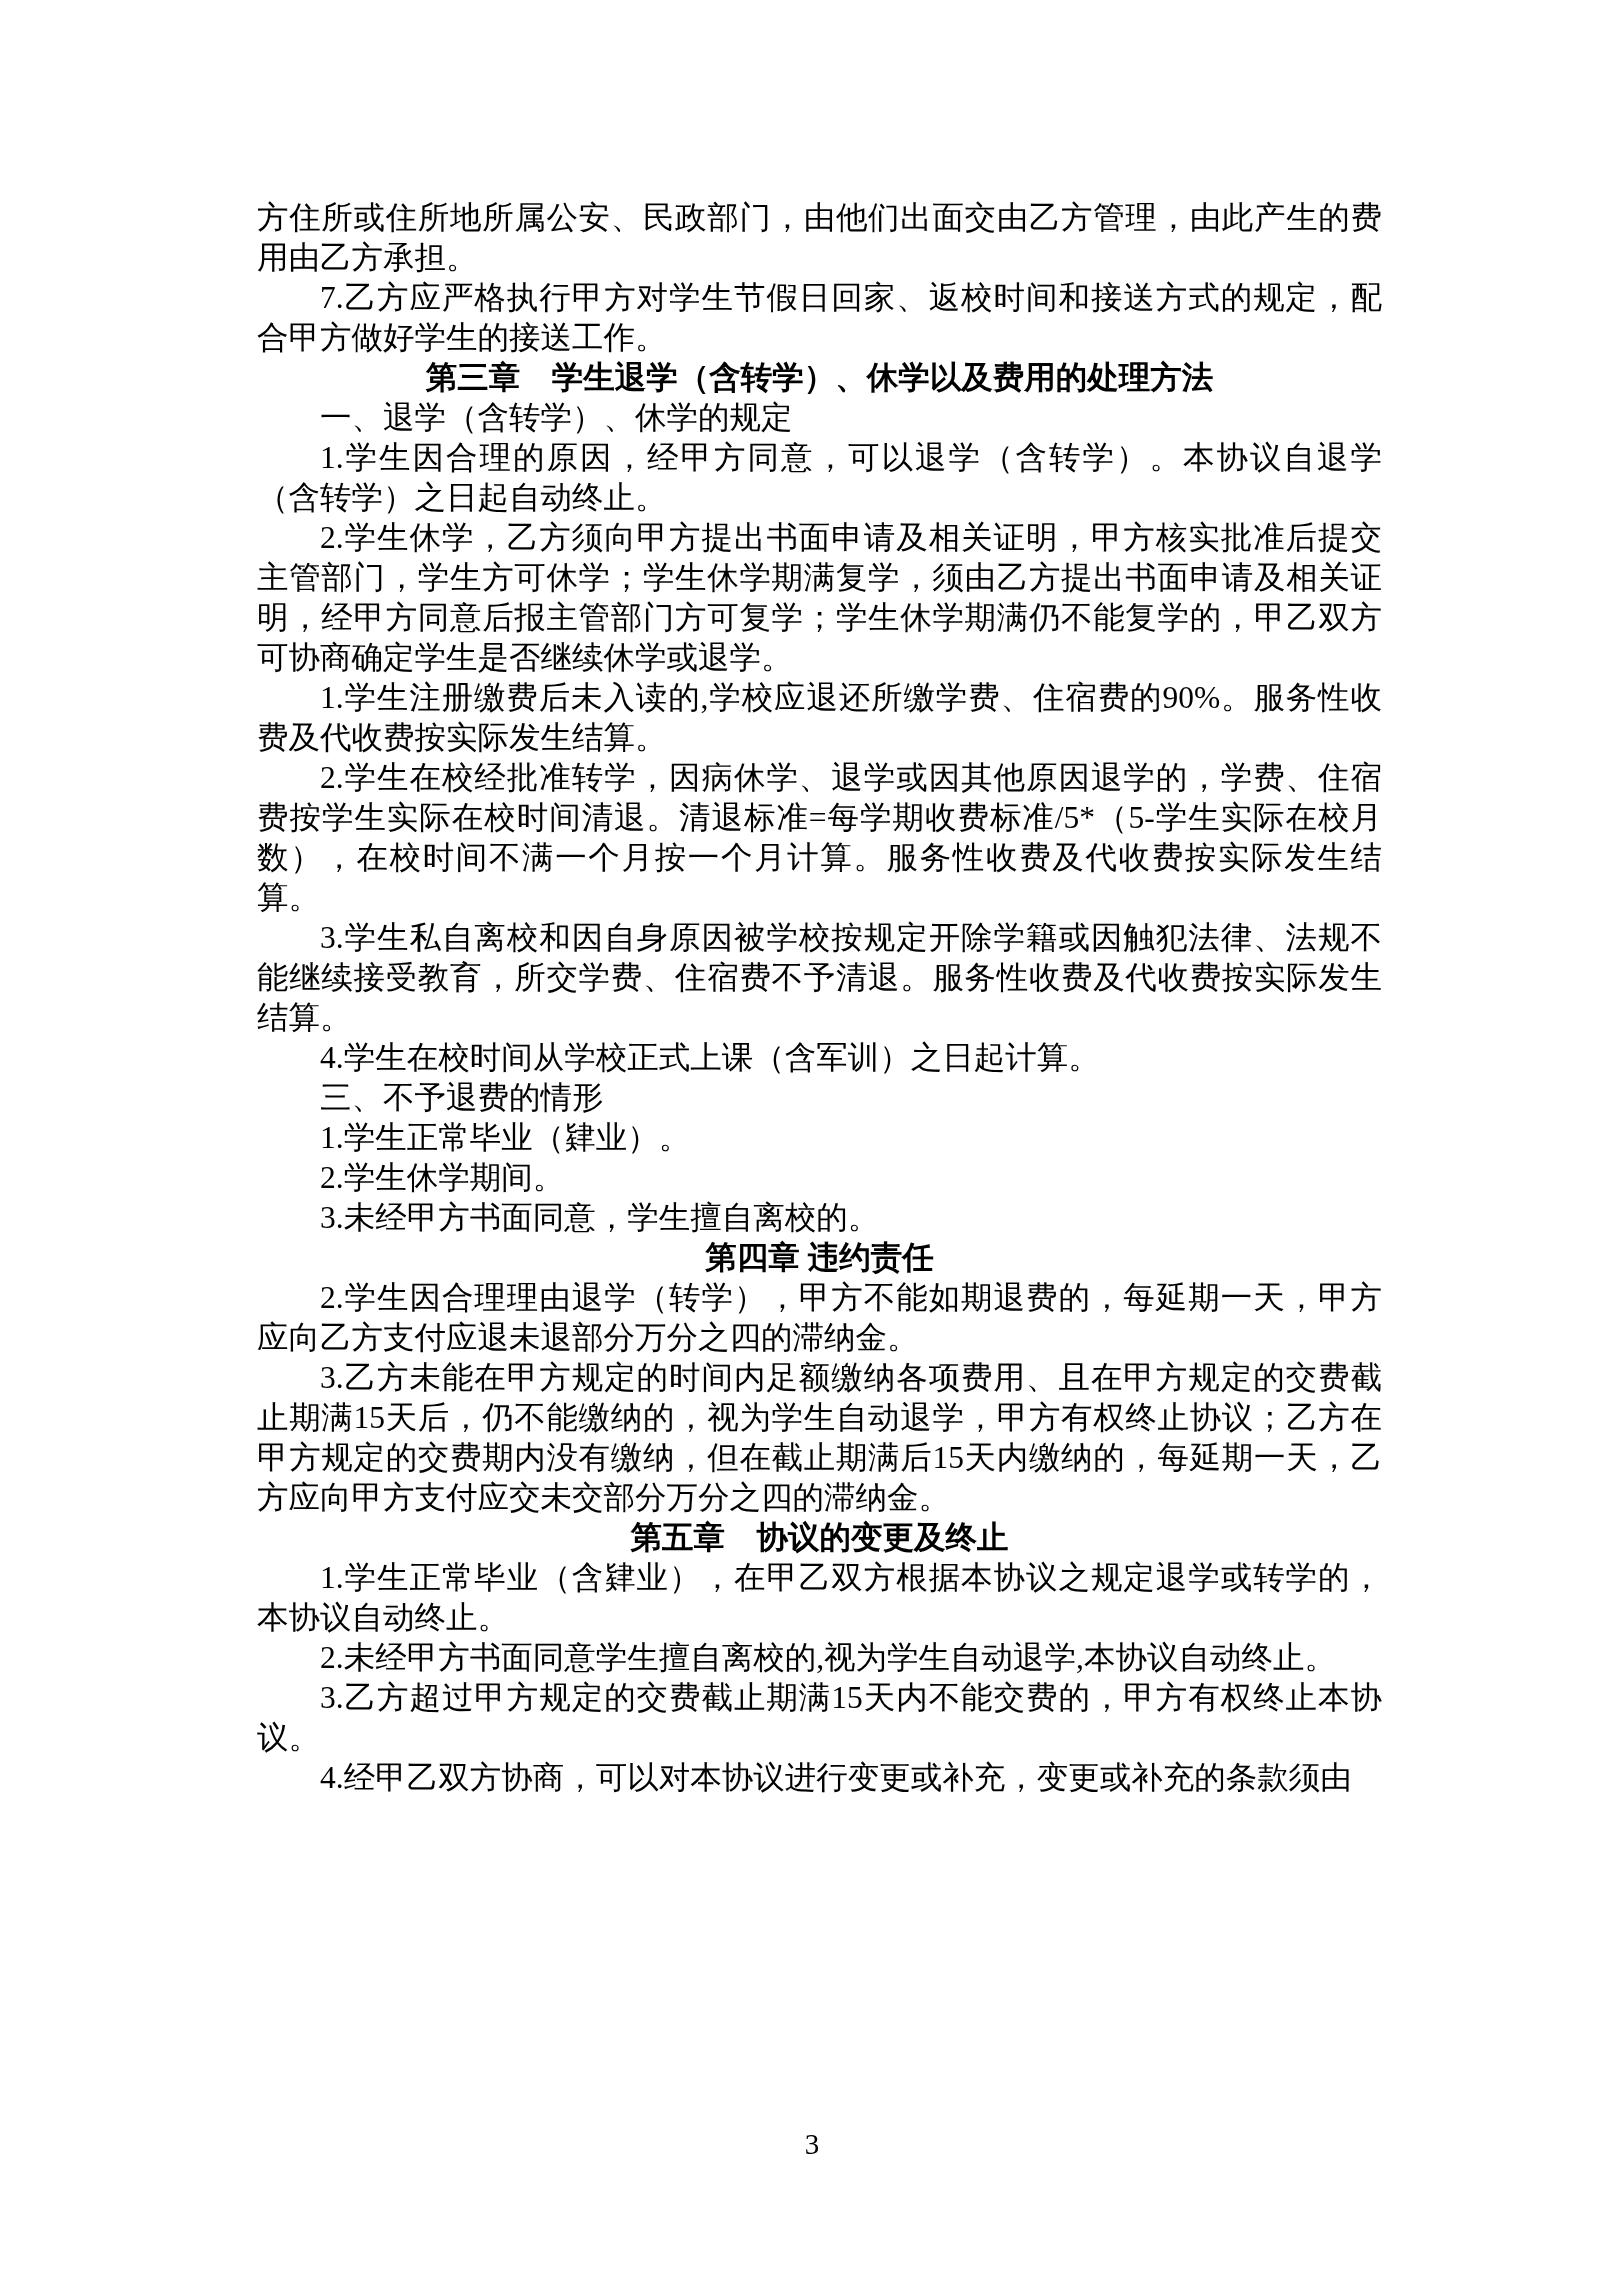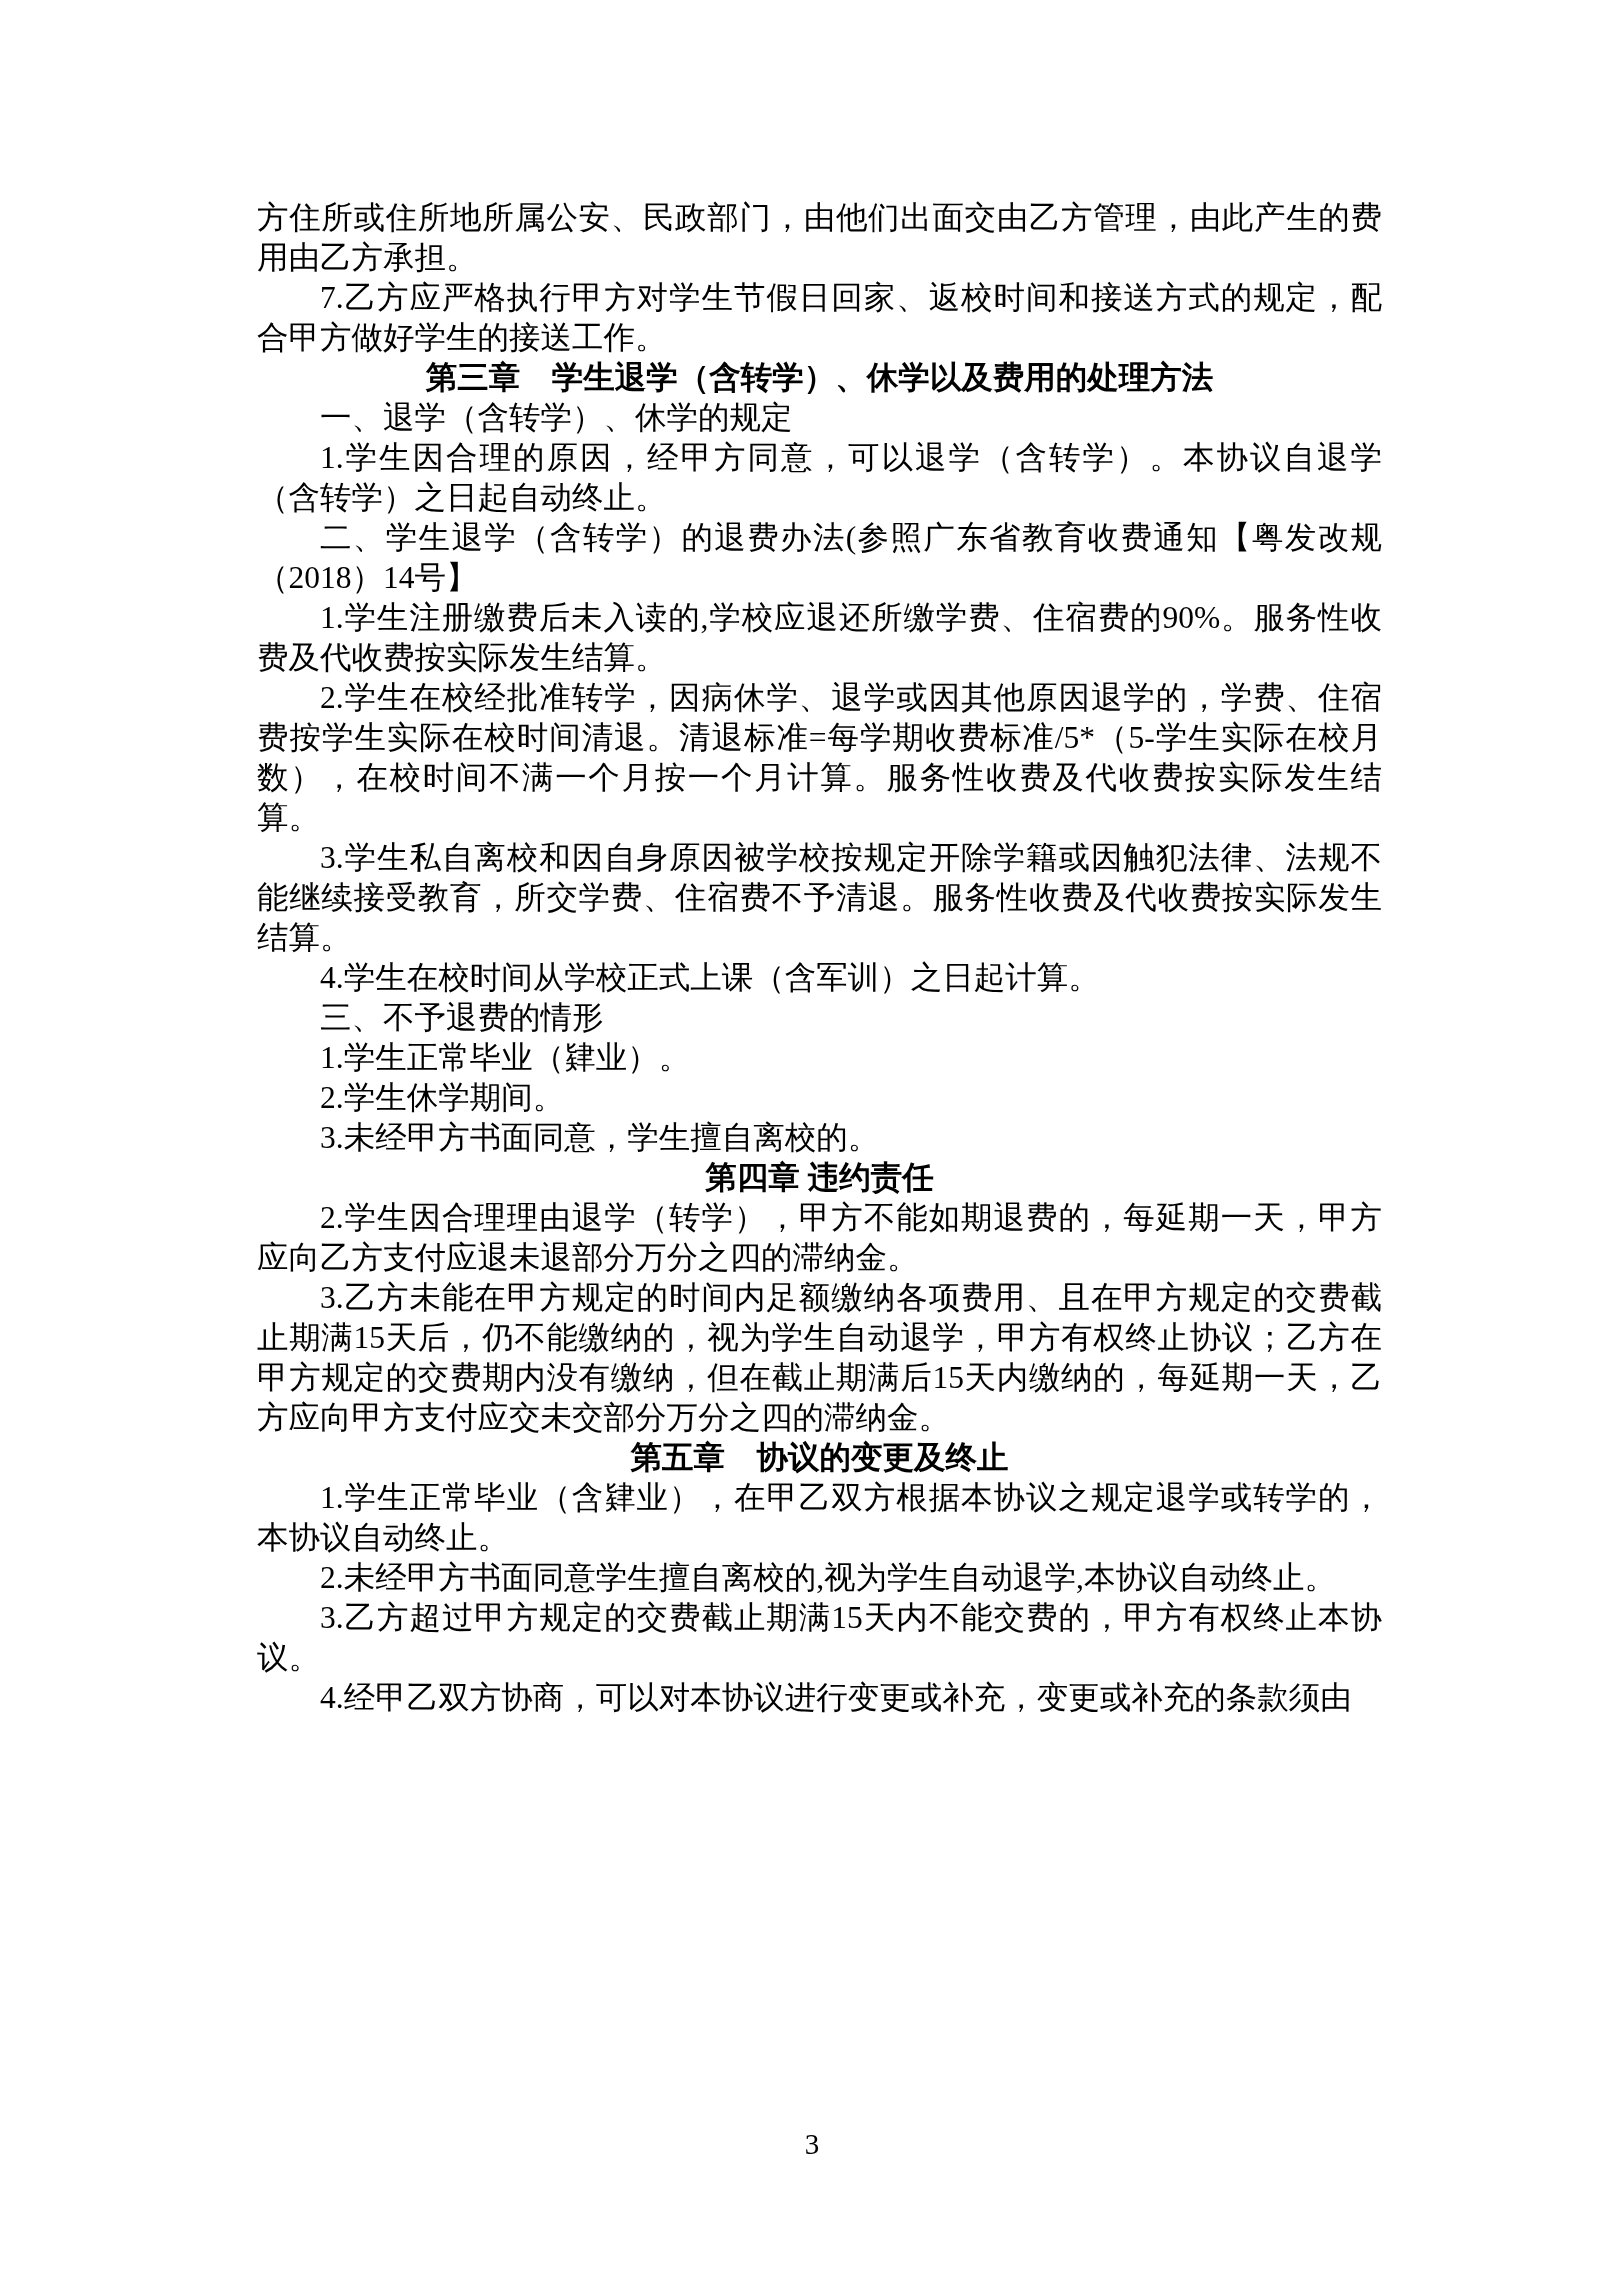--- a/index.html
+++ b/index.html
@@ -64,21 +64,21 @@
 </head>
 <body>
 
 <div class="page">
   <main class="text-block">
       <p class="flush">方住所或住所地所属公安、民政部门，由他们出面交由乙方管理，由此产生的费用由乙方承担。</p>
       <p class="indent">7.乙方应严格执行甲方对学生节假日回家、返校时间和接送方式的规定，配合甲方做好学生的接送工作。</p>
       <h2 class="chapter-heading">第三章　学生退学（含转学）、休学以及费用的处理方法</h2>
       <p class="indent">一、退学（含转学）、休学的规定</p>
       <p class="indent">1.学生因合理的原因，经甲方同意，可以退学（含转学）。本协议自退学（含转学）之日起自动终止。</p>
-      <p class="indent">二、学生退学（含转学）的退费办法(参照广东省教育收费通知【粤发改规（2018）14号】</p>
+      <p class="indent">2.学生休学，乙方须向甲方提出书面申请及相关证明，甲方核实批准后提交主管部门，学生方可休学；学生休学期满复学，须由乙方提出书面申请及相关证明，经甲方同意后报主管部门方可复学；学生休学期满仍不能复学的，甲乙双方可协商确定学生是否继续休学或退学。</p>
       <p class="indent">1.学生注册缴费后未入读的,学校应退还所缴学费、住宿费的90%。服务性收费及代收费按实际发生结算。</p>
       <p class="indent">2.学生在校经批准转学，因病休学、退学或因其他原因退学的，学费、住宿费按学生实际在校时间清退。清退标准=每学期收费标准/5*（5-学生实际在校月数），在校时间不满一个月按一个月计算。服务性收费及代收费按实际发生结算。</p>
       <p class="indent">3.学生私自离校和因自身原因被学校按规定开除学籍或因触犯法律、法规不能继续接受教育，所交学费、住宿费不予清退。服务性收费及代收费按实际发生结算。</p>
       <p class="indent">4.学生在校时间从学校正式上课（含军训）之日起计算。</p>
       <p class="indent">三、不予退费的情形</p>
       <p class="indent">1.学生正常毕业（肄业）。</p>
       <p class="indent">2.学生休学期间。</p>
       <p class="indent">3.未经甲方书面同意，学生擅自离校的。</p>
       <h2 class="chapter-heading">第四章 违约责任</h2>
       <p class="indent">2.学生因合理理由退学（转学），甲方不能如期退费的，每延期一天，甲方应向乙方支付应退未退部分万分之四的滞纳金。</p>

